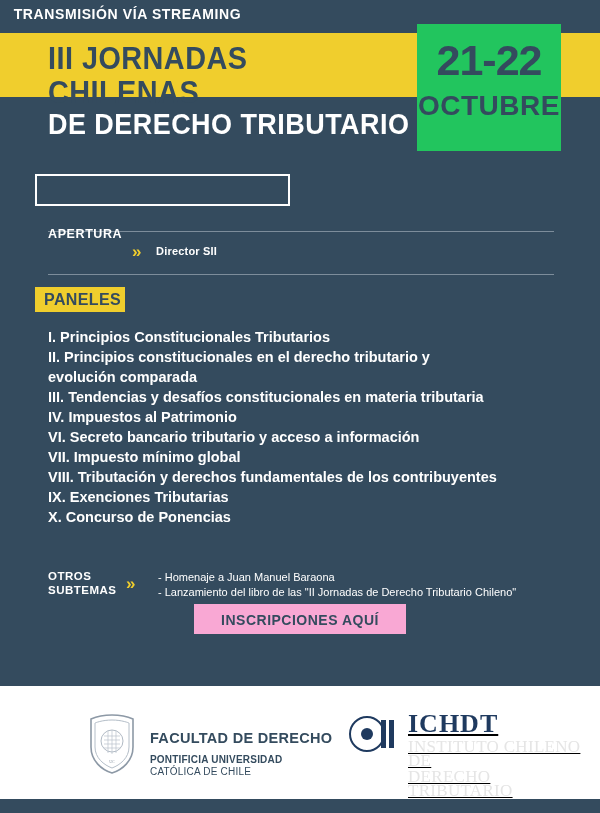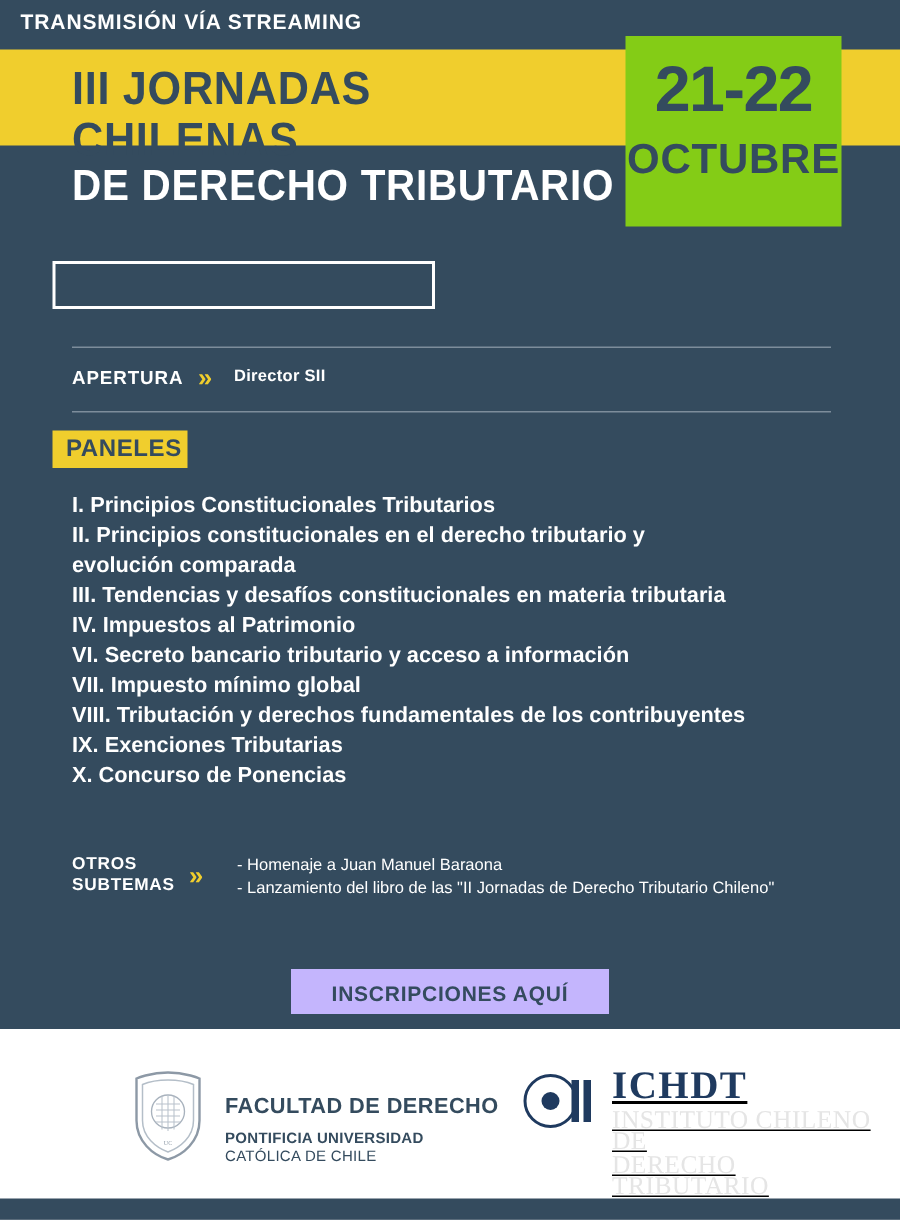--- a/index.html
+++ b/index.html
@@ -62,21 +62,21 @@
     transform-origin: left top;
   }
 
   
   .date-box {
     position: absolute;
     top: 24px;
     left: 417px;
     width: 144px;
     height: 127px;
-    background: #84cc16;
+    background: #22c55e;
   }
   .date-day {
     position: absolute;
     top: 12px;
     left: 0;
     width: 144px;
     text-align: center;
     font-size: 43px;
     line-height: 48px;
     font-weight: bold;
@@ -134,21 +134,21 @@
     left: 48px;
     top: 274px;
     width: 506px;
     height: 1px;
     background: #7d8d9b;
   }
 
   
   .apertura-label {
     position: absolute;
-    top: 245px;
+    top: 227px;
     left: 48px;
     color: #ffffff;
     font-size: 12.5px;
     font-weight: bold;
     letter-spacing: 0.6px;
     text-transform: uppercase;
   }
   .chev {
     position: absolute;
     color: #f0ce2d;
@@ -230,25 +230,25 @@
     width: 420px;
     color: #ffffff;
     font-size: 11px;
     line-height: 15px;
   }
   .otros-values div { margin: 0; }
 
   
   .cta {
     position: absolute;
-    top: 646px;
+    top: 604px;
     left: 194px;
     width: 212px;
     height: 30px;
-    background: #c4b5fd;
+    background: #f9a8d4;
   }
   .cta-text {
     position: absolute;
     top: 8px;
     left: 0;
     width: 212px;
     text-align: center;
     color: #344b5e;
     font-size: 14px;
     font-weight: bold;

